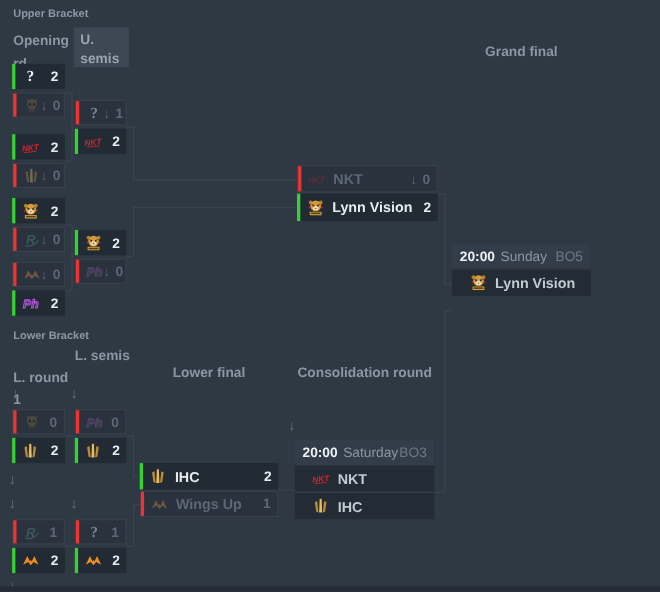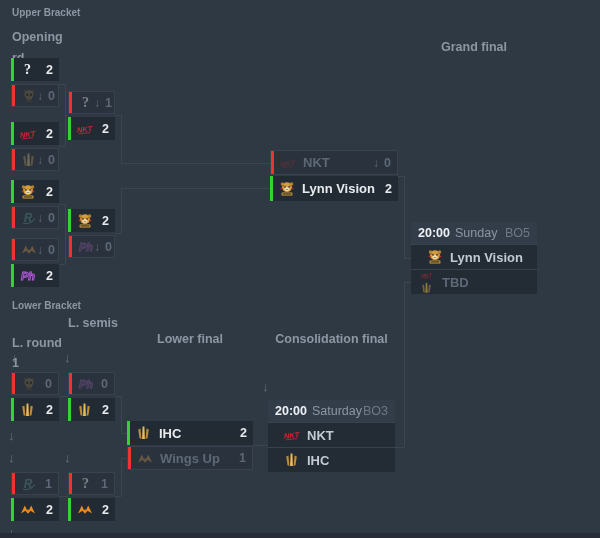--- a/index.html
+++ b/index.html
@@ -35,26 +35,27 @@
   .conn{position:absolute;background:#3c4653;}
   .dropArrow{position:absolute;font-size:13px;color:#67727f;}
   .bottom-strip{position:absolute;left:0;right:0;bottom:0;height:5px;background:#262d37;}
 </style>
 </head>
 <body>
 
 <div class="stage">
   <div class="sec-title" style="left:12px;top:7px;">Upper Bracket</div>
   <div class="col-label" style="left:12px;top:27px;width:58px;">Opening rd</div>
+  <div class="hlbox" style="left:67px;top:25px;width:50px;height:36px;">U. semis</div>
   <div class="col-label center" style="left:411px;top:37px;width:126px;">Grand final</div>
   <div class="sec-title" style="left:12px;top:300px;">Lower Bracket</div>
   <div class="col-label" style="left:12px;top:333px;width:60px;line-height:20px;">L. round 1</div>
   <div class="col-label" style="left:68px;top:313px;width:60px;">L. semis</div>
   <div class="col-label center" style="left:127px;top:329px;width:126px;">Lower final</div>
-  <div class="col-label center" style="left:254px;top:329px;width:155px;">Consolidation final</div>
+  <div class="col-label center" style="left:254px;top:329px;width:155px;">Consolidation round</div>
   <div id="built">
       <div class="trow win" style="left:11px;top:58px;width:48px;height:23px;">
         <span class="bar"></span>
         <span class="ticon ">
           <svg width="15" height="15" viewBox="0 0 15 15">
             <text x="7.5" y="12" text-anchor="middle" font-size="14" font-weight="bold" fill="#eef1f4" font-family="Liberation Serif, serif">?</text>
           </svg>
         </span>
         <span class="rgt">
           <span class="score">2</span>
@@ -393,34 +394,20 @@
               <path d="M4.2 4.4 L5.8 5.5 M11.8 4.4 L10.2 5.5" stroke="#7a5418" stroke-width="1"></path>
               <ellipse cx="8" cy="8.1" rx="2.7" ry="2.1" fill="#efd9a6"></ellipse>
               <circle cx="6" cy="6" r=".8" fill="#23282f"></circle>
               <circle cx="10" cy="6" r=".8" fill="#23282f"></circle>
               <path d="M7.2 8 L8.8 8 L8 9 Z" fill="#23282f"></path>
               <rect x="2.6" y="11.4" width="10.8" height="3.2" rx=".5" fill="#d4a53f"></rect>
               <rect x="3.5" y="12.2" width="9" height="1.5" fill="#5a431a"></rect>
             </svg>
           </span>
           <span class="sname">Lynn Vision</span>
-        </div>
-        <div class="sched-row tbd">
-          <span class="stack ">
-            <span style="transform:scale(.7);line-height:0;"><svg width="17" height="12" viewBox="0 0 17 12">
-                <text x="8.5" y="9" text-anchor="middle" font-size="7.5" font-weight="bold" font-style="italic" fill="#d2252f" font-family="Liberation Sans, sans-serif" transform="rotate(-6 8.5 6)">NKT</text>
-                <path d="M3 10.8 L14 9.6" stroke="#d2252f" stroke-width=".8"></path>
-              </svg></span>
-            <span style="transform:scale(.8);line-height:0;"><svg width="13" height="14" viewBox="0 0 13 14">
-                <polygon points="5.6,0.5 7.4,0.5 7.9,13 5.1,13" fill="#e7bd5c"></polygon>
-                <polygon points="1.2,3.5 3.4,2.5 4.5,13 2.5,12.2" fill="#bd8c33"></polygon>
-                <polygon points="11.8,3.5 9.6,2.5 8.5,13 10.5,12.2" fill="#bd8c33"></polygon>
-              </svg></span>
-          </span>
-          <span class="sname">TBD</span>
         </div>
       </div>
       <div class="sched" style="left:268px;top:400px;width:127px;">
         <div class="sched-head">
           <span class="time">20:00</span>
           <span class="day">Saturday</span>
           <span class="fmt">BO3</span>
         </div>
         <div class="sched-row">
           <span class="ticon ">

